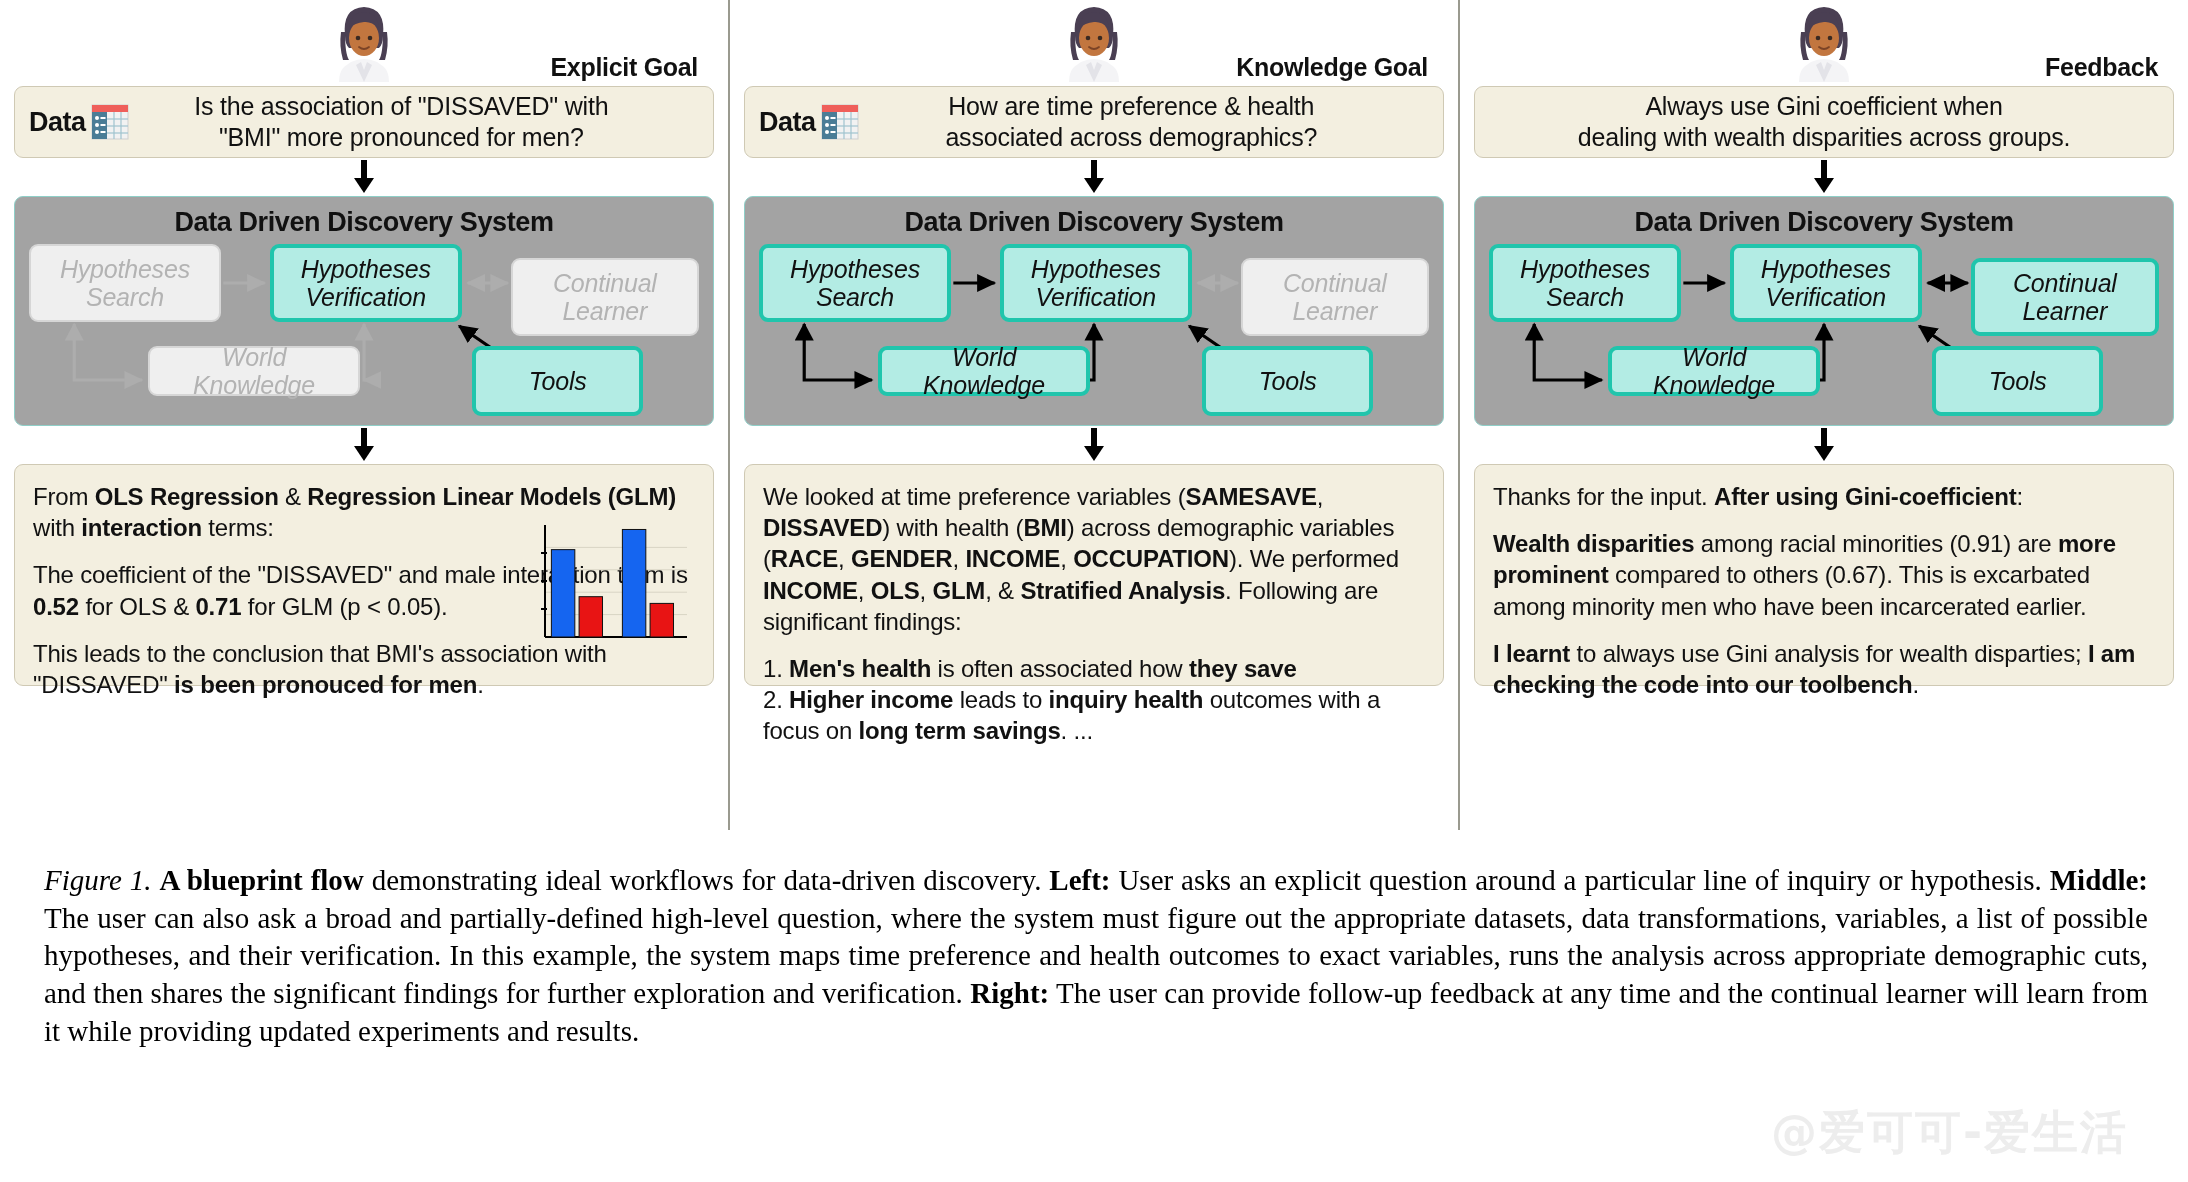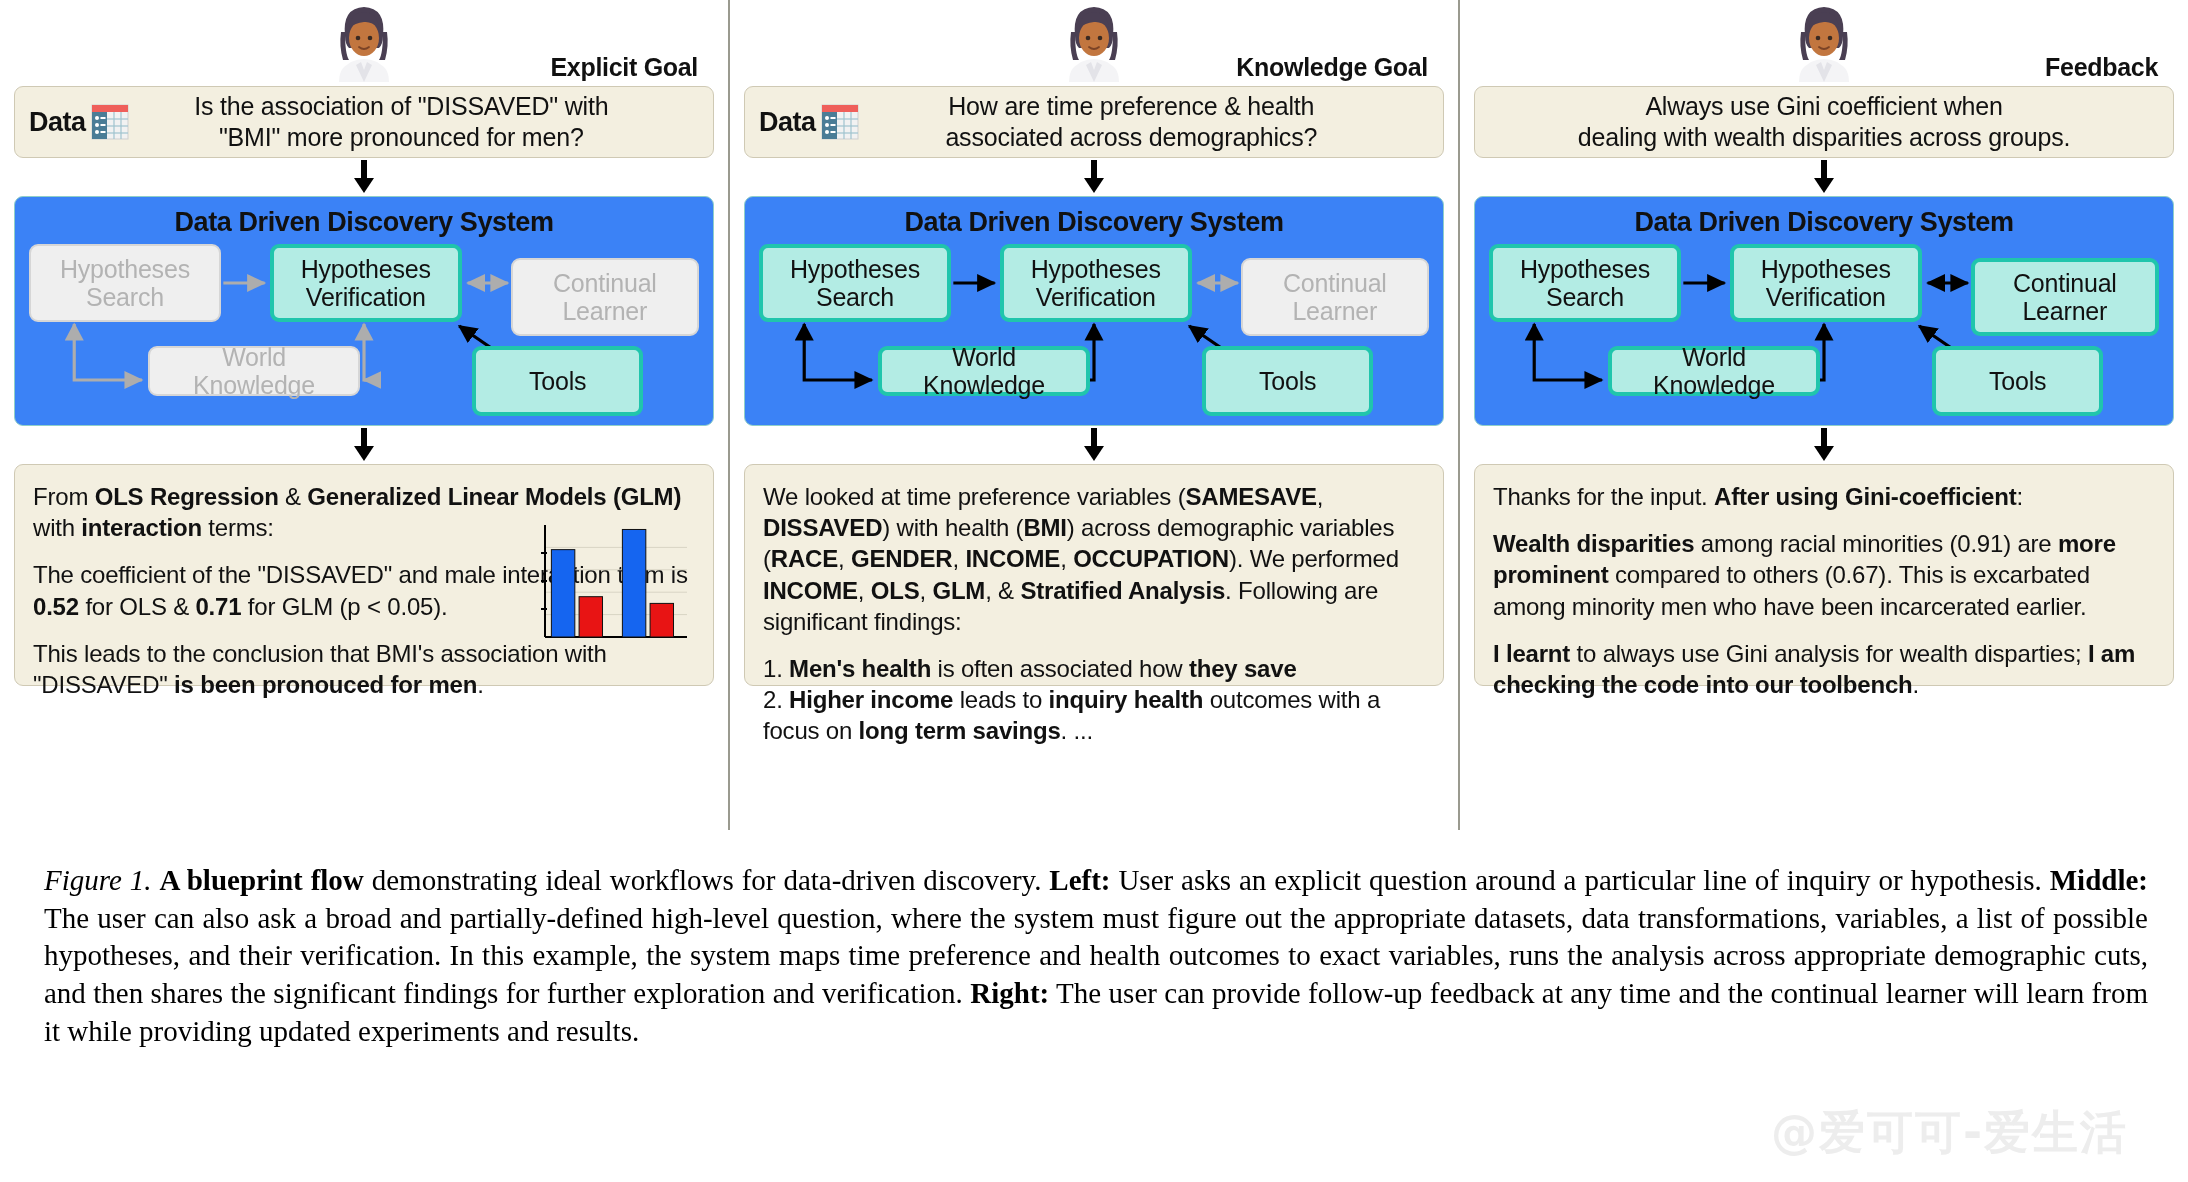--- a/index.html
+++ b/index.html
@@ -25,23 +25,23 @@
   .data-tag{display:flex;align-items:center;gap:4px;flex:0 0 auto;}
   .data-word{font-size:27px;font-weight:bold;letter-spacing:-0.5px;}
   .sheet-icon{width:40px;height:42px;position:relative;flex:0 0 auto;}
   .goal-text{flex:1 1 auto;text-align:center;font-size:25px;line-height:1.24;letter-spacing:-0.2px;padding-right:26px;}
 
   
   .vgap{position:relative;height:38px;}
   .down-arrow{position:absolute;left:50%;transform:translateX(-50%);top:2px;}
 
   
-  .system{position:relative;background:#3b82f6;border:1.5px solid #8fcfc8;border-radius:9px;height:230px;box-sizing:border-box;}
+  .system{position:relative;background:#a3a3a3;border:1.5px solid #8fcfc8;border-radius:9px;height:230px;box-sizing:border-box;}
   .system-title{text-align:center;font-size:27px;font-weight:bold;letter-spacing:-0.4px;padding-top:10px;}
-  .sys-inner{position:relative;height:178px;}
+  .sys-inner{position:relative;height:178px;font-style:italic;}
 
   .node{position:absolute;box-sizing:border-box;border-radius:9px;display:flex;align-items:center;
         justify-content:center;text-align:center;font-size:25px;line-height:1.12;letter-spacing:-0.2px;}
   .node.active{background:#b3ece4;border:4px solid #20c5ac;color:#111;}
   .node.inactive{background:#efefef;border:2px solid #d6d6d6;color:#b3b3b3;}
 
   
   .n-search{left:2.0%;top:6px;width:27.5%;height:78px;}
   .n-verify{left:36.5%;top:6px;width:27.5%;height:78px;}
   .n-learner{left:71.0%;top:20px;width:27.0%;height:78px;}
@@ -158,21 +158,21 @@
       </div>
 
       <div class="vgap">
         <svg class="down-arrow" width="24" height="34" viewBox="0 0 24 34">
           <path d="M12 0 L12 20" stroke="#000" stroke-width="6"></path>
             <path d="M2 18 L22 18 L12 33 Z" fill="#000"></path>
         </svg>
       </div>
 
       <div class="cream result">
-        <p>From <b>OLS Regression</b> &amp; <b>Generalized Linear Models (GLM)</b> with <b>interaction</b> terms:</p>
+        <p>From <b>OLS Regression</b> &amp; <b>Regression Linear Models (GLM)</b> with <b>interaction</b> terms:</p>
         <p>The coefficient of the "DISSAVED" and male interaction term is <b>0.52</b> for OLS &amp; <b>0.71</b> for GLM  (p &lt; 0.05).</p>
         <p>This leads to the conclusion that BMI's association with "DISSAVED" <b>is been pronouced for men</b>.</p>
         <div class="chart-wrap">
           <svg id="chart-svg" width="160" height="128" viewBox="0 0 160 128">
               <line x1="14" y1="28.400000000000002" x2="156" y2="28.400000000000002" stroke="#d8d4c4" stroke-width="1"></line>
               <line x1="14" y1="50.800000000000004" x2="156" y2="50.800000000000004" stroke="#d8d4c4" stroke-width="1"></line>
               <line x1="14" y1="73.2" x2="156" y2="73.2" stroke="#d8d4c4" stroke-width="1"></line>
               <line x1="14" y1="95.60000000000001" x2="156" y2="95.60000000000001" stroke="#d8d4c4" stroke-width="1"></line>
               <line x1="14" y1="6" x2="14" y2="118" stroke="#000" stroke-width="2"></line>
               <line x1="14" y1="118" x2="156" y2="118" stroke="#000" stroke-width="2"></line>

